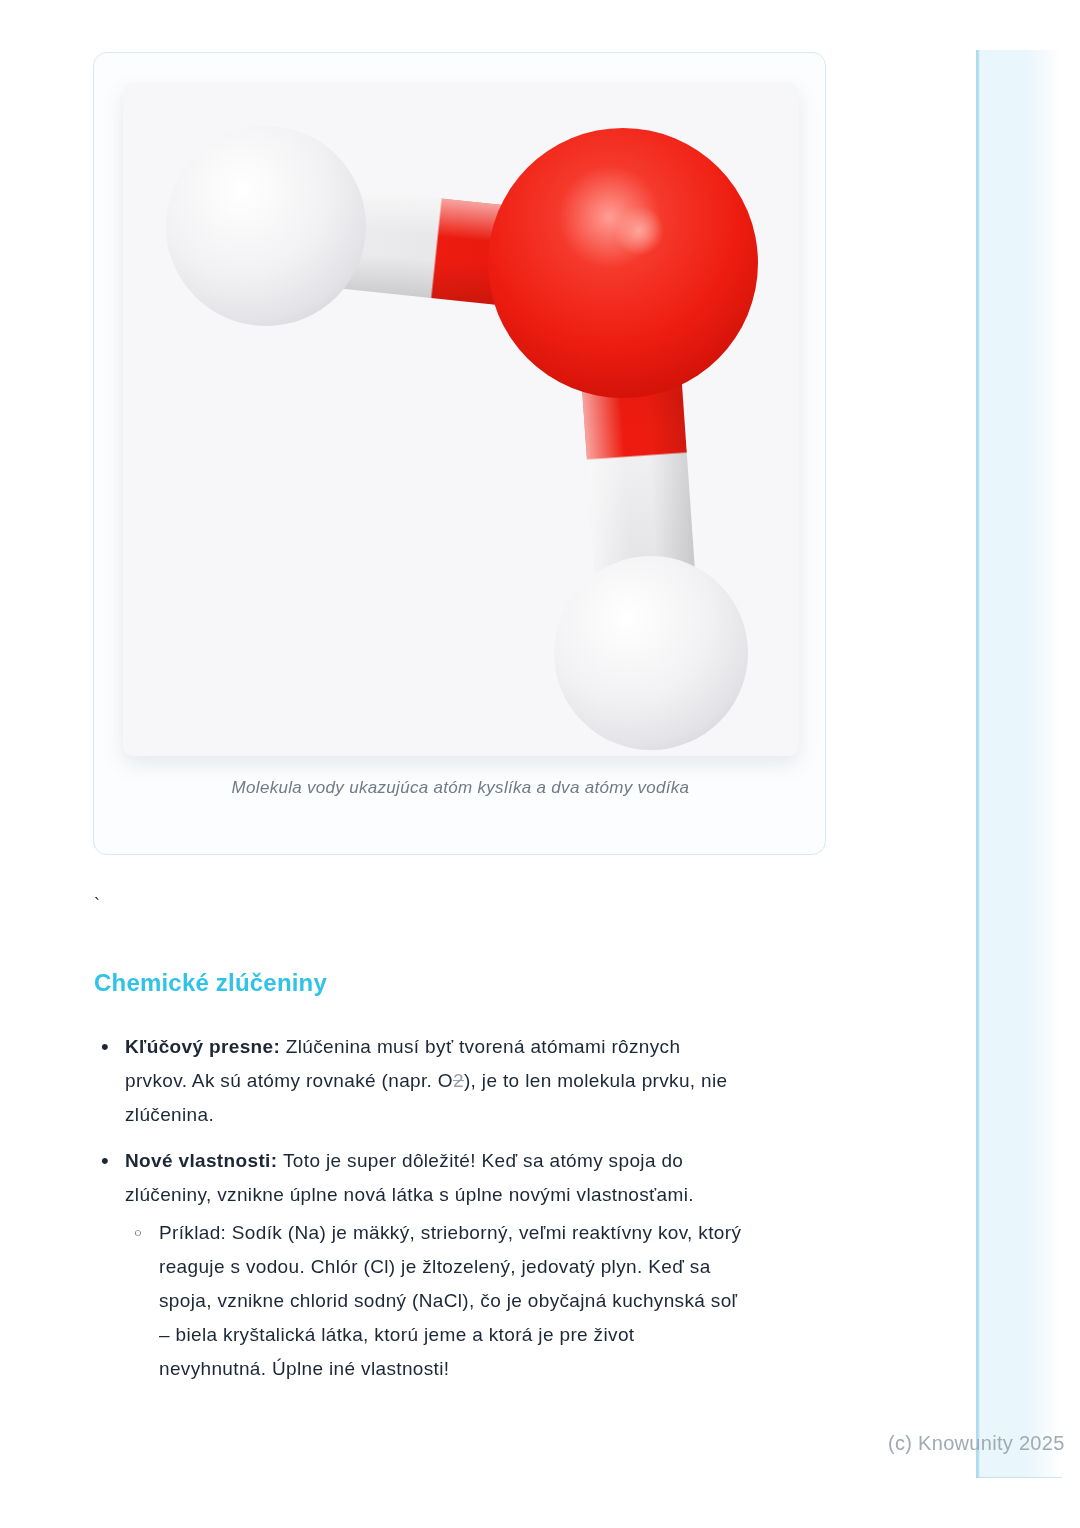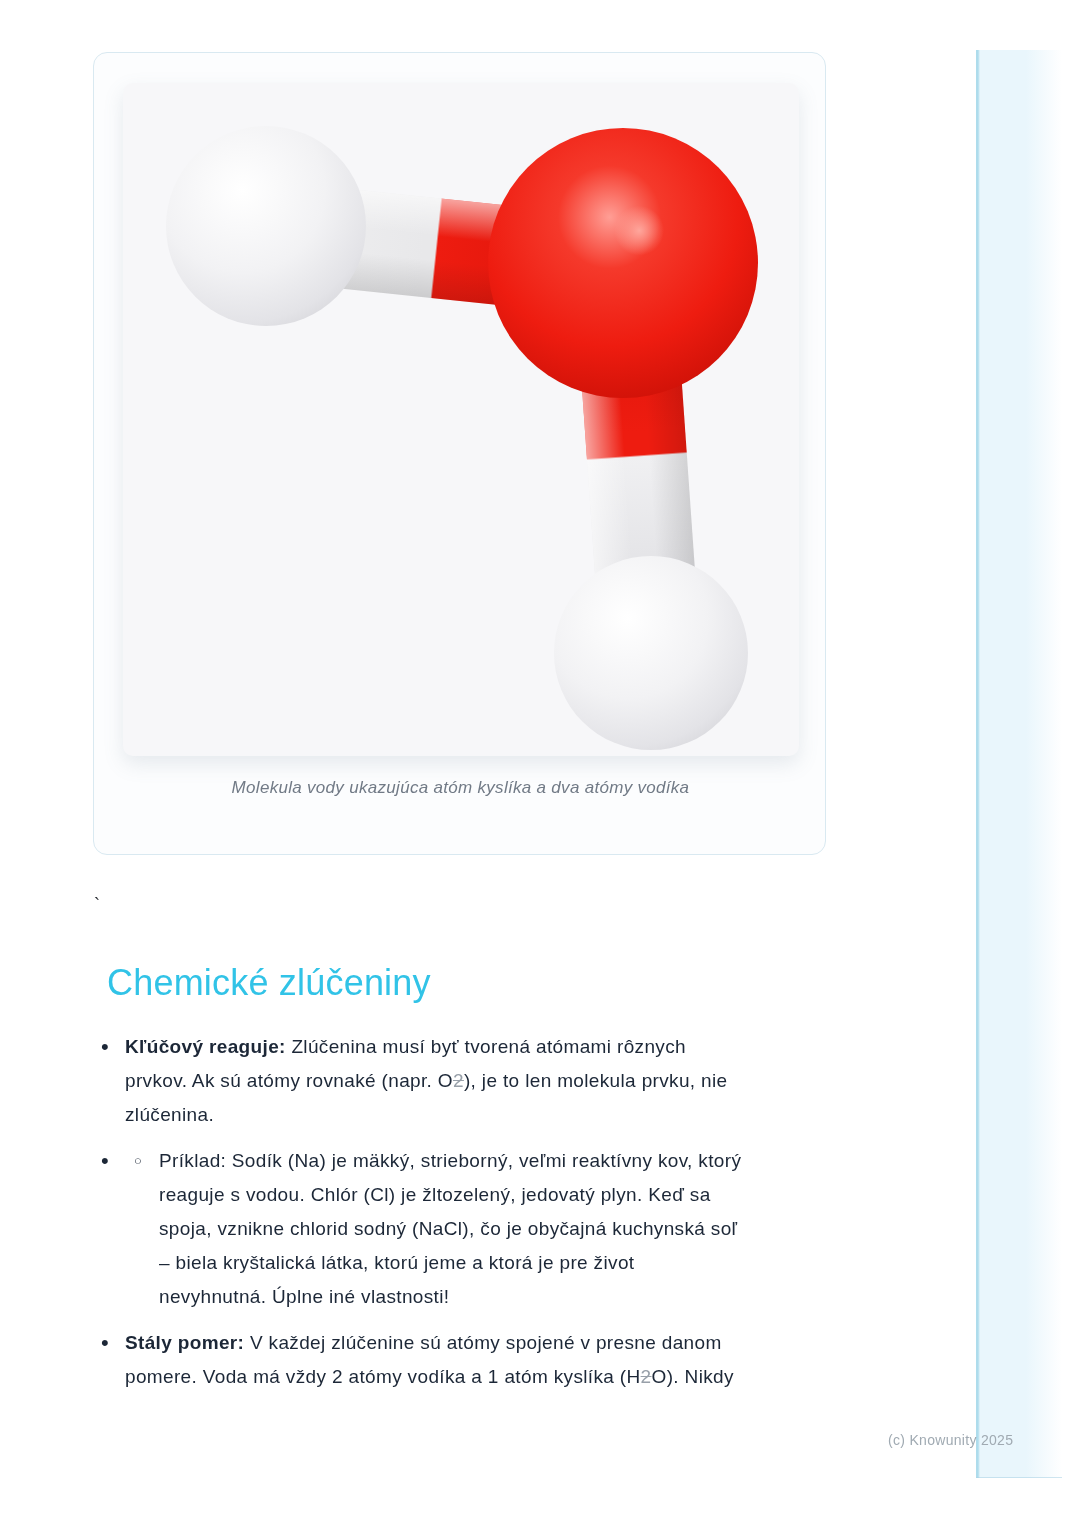--- a/index.html
+++ b/index.html
@@ -71,23 +71,23 @@
     font-style: italic;
     font-size: 17px;
     letter-spacing: 0.3px;
     color: var(--muted);
   }
 
   
   .text-area { position: absolute; left: 94px; top: 894px; width: 756px; color: var(--text); }
   .stray { font-size: 18px; line-height: 22px; color: #2b2f35; }
   .section-heading {
-    margin: 48px 0 0 13px;
-    font-size: 36px; line-height: 38px;
-    font-weight: 400;
+    margin: 48px 0 0 0;
+    font-size: 24px; line-height: 38px;
+    font-weight: 700;
     letter-spacing: 0.2px;
     color: var(--accent);
   }
   ul.bullet-list { margin: 28px 0 0 0; padding: 0; list-style: none; }
   ul.bullet-list > li { position: relative; padding-left: 31px; margin-bottom: 12px; }
   ul.bullet-list > li::before {
     content: "\2022";
     position: absolute; left: 7px; top: 0;
     font-size: 22px; line-height: 34px; color: var(--text);
   }
@@ -103,21 +103,21 @@
     letter-spacing: 0.35px;
     white-space: pre-wrap;
     color: var(--text);
   }
   .seg-bold { font-weight: 700; }
   .seg-italic { }
   .seg-struck { color: var(--struck); text-decoration: line-through; }
 
   .copyright {
     position: absolute; left: 888px; top: 1432px; width: 160px;
-    font-size: 14px; letter-spacing: 0.3px;
+    font-size: 20px; letter-spacing: 0.3px;
     color: var(--copyright);
     z-index: 5;
     white-space: nowrap;
   }
 </style>
 </head>
 <body>
 
 <div class="page">
 
@@ -132,37 +132,35 @@
       <div class="atom atom-hydrogen atom-h2"></div>
     </div>
     <div class="figure-caption">Molekula vody ukazujúca atóm kyslíka a dva atómy vodíka</div>
   </div>
 
   <div class="text-area">
     <div class="stray">`</div>
     <h2 class="section-heading">Chemické zlúčeniny</h2>
     <ul class="bullet-list">
       <li>
-        <div class="rich"><span class="seg-bold">Kľúčový reaguje: </span><span>Zlúčenina musí byť tvorená atómami </span><span class="seg-italic">rôznych</span><span>
+        <div class="rich"><span class="seg-bold">Kľúčový presne: </span><span>Zlúčenina musí byť tvorená atómami </span><span class="seg-italic">rôznych</span><span>
 prvkov. Ak sú atómy rovnaké (napr. O</span><span class="seg-struck">2</span><span>), je to len molekula prvku, nie
 zlúčenina.</span></div>
       </li>
       <li>
+        <div class="rich"><span class="seg-bold">Nové vlastnosti: </span><span>Toto je super dôležité! Keď sa atómy spoja do
+zlúčeniny, vznikne úplne nová látka s úplne novými vlastnosťami.</span></div>
         <ul class="sub-list">
           <li>
             <div class="rich"><span class="seg-italic">Príklad</span><span>: Sodík (Na) je mäkký, strieborný, veľmi reaktívny kov, ktorý
 reaguje s vodou. Chlór (Cl) je žltozelený, jedovatý plyn. Keď sa
 spoja, vznikne chlorid sodný (NaCl), čo je obyčajná kuchynská soľ
 – biela kryštalická látka, ktorú jeme a ktorá je pre život
 nevyhnutná. Úplne iné vlastnosti!</span></div>
           </li>
         </ul>
       </li>
-      <li>
-        <div class="rich"><span class="seg-bold">Stály pomer: </span><span>V každej zlúčenine sú atómy spojené v presne danom
-pomere. Voda má vždy 2 atómy vodíka a 1 atóm kyslíka (H</span><span class="seg-struck">2</span><span>O). Nikdy</span></div>
-      </li>
     </ul>
   </div>
 
   <div class="copyright">(c) Knowunity 2025</div>
 
 </div>
 
 </body></html>

